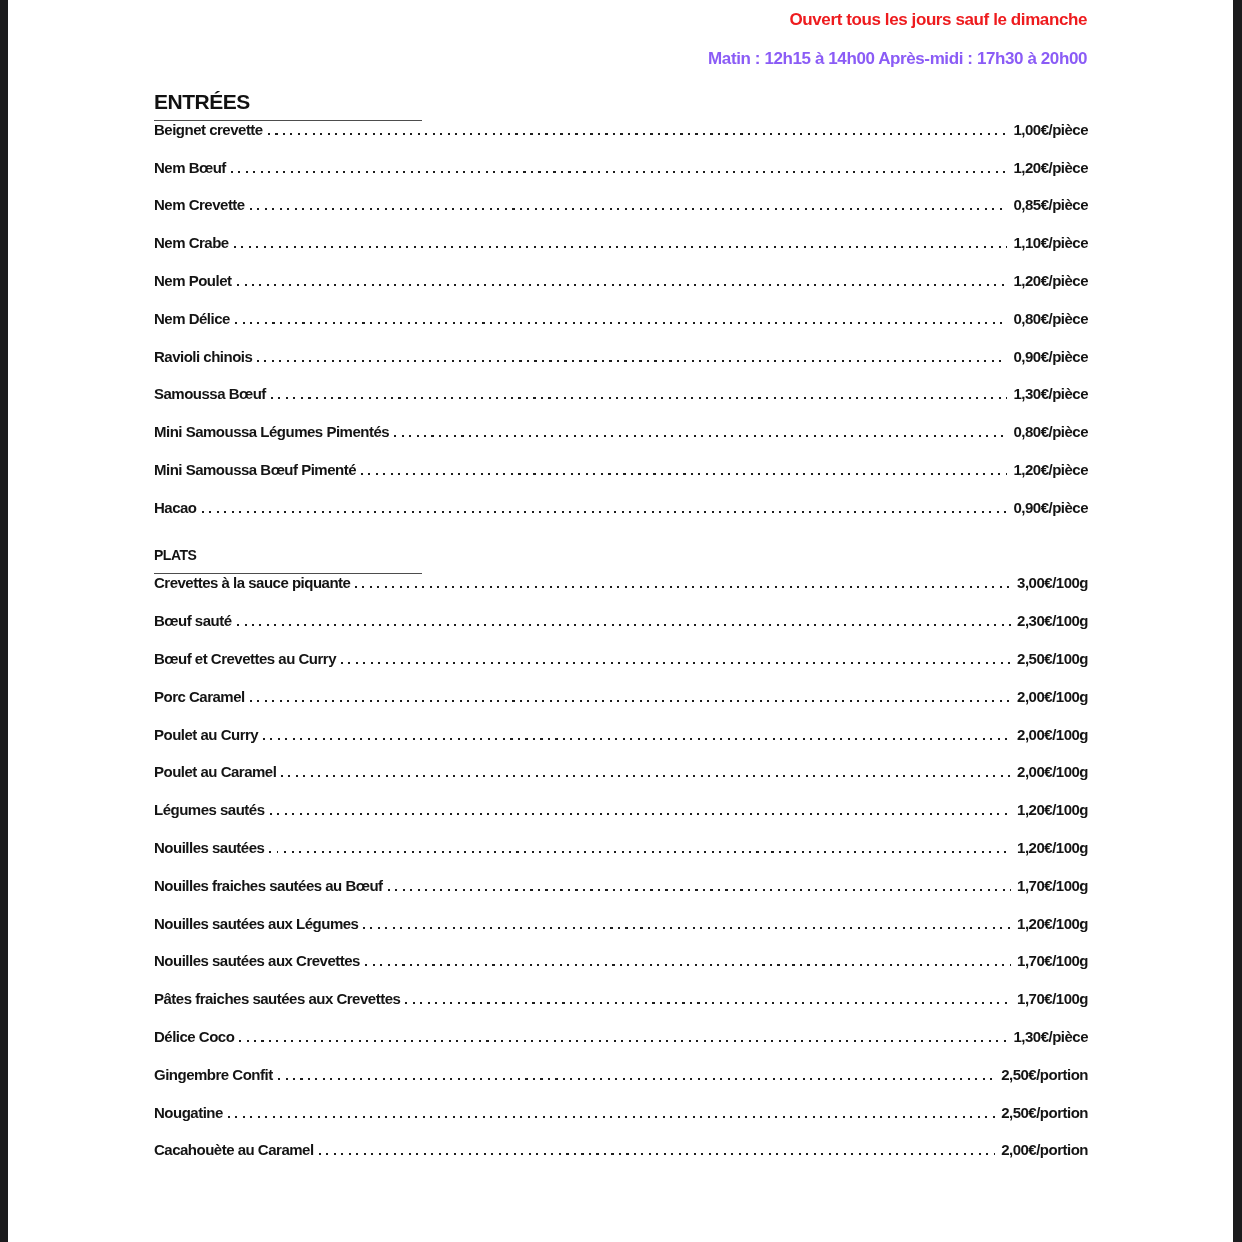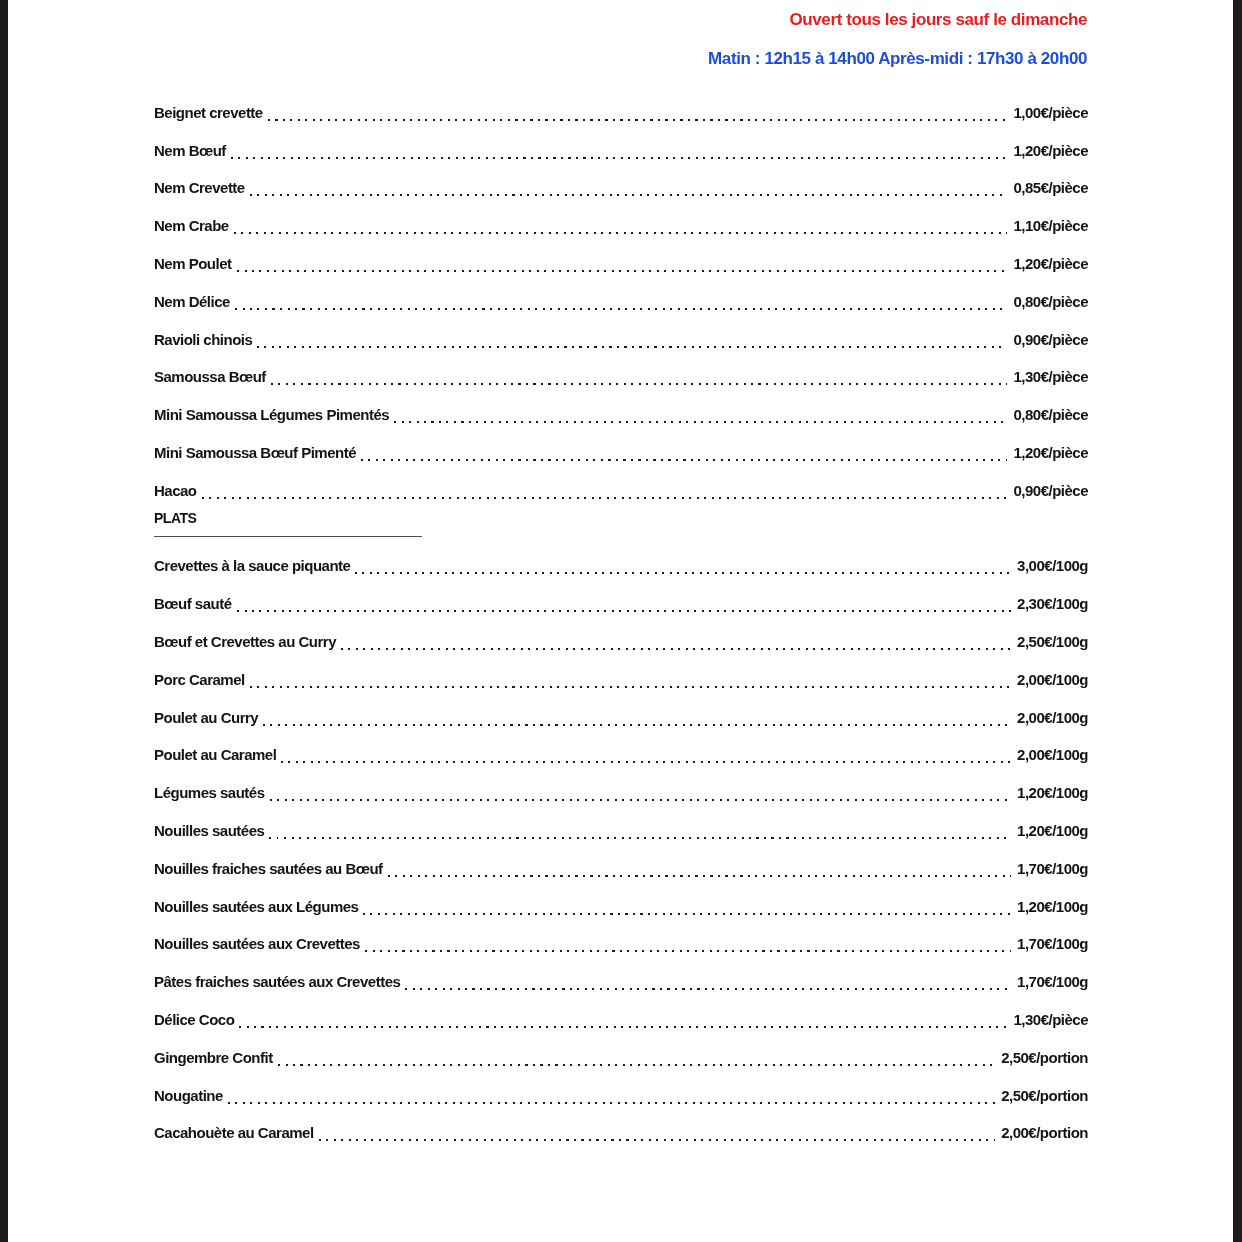--- a/index.html
+++ b/index.html
@@ -39,21 +39,21 @@
   .red-line-2 { top: 49px; }
 
   .menu {
     position: absolute;
     top: 83px;
     left: 0;
     right: 0;
   }
   .row {
     display: flex;
-    align-items: flex-end;
+    align-items: flex-start;
     height: 37.8px;
     color: #141414;
     font-size: 15px;
     font-weight: bold;
     letter-spacing: -0.5px;
   }
   .row .name  { white-space: nowrap; }
   .row .price { white-space: nowrap; }
   .dots {
     flex: 1 1 auto;
@@ -86,23 +86,27 @@
   }
 </style>
 </head>
 <body>
 
 <div class="page">
   <div class="content">
 
     <div class="red-line red-line-1" style="color: rgb(238, 27, 30);">Ouvert tous les jours sauf le dimanche</div>
 
-    <div class="red-line red-line-2" style="color: #1d4ed8;">Matin : 12h15 à 14h00 Après-midi : 17h30 à 20h00</div>
+    <div class="red-line red-line-2" style="color: #8b5cf6;">Matin : 12h15 à 14h00 Après-midi : 17h30 à 20h00</div>
 
     <div class="menu">
+        <div class="heading-row big">
+          <span class="heading-text">ENTRÉES</span>
+          <div class="underline"></div>
+        </div>
         <div class="row">
           <span class="name">Beignet crevette</span>
           <div class="dots"></div>
           <span class="price">1,00€/pièce</span>
         </div>
         <div class="row">
           <span class="name">Nem Bœuf</span>
           <div class="dots"></div>
           <span class="price">1,20€/pièce</span>
         </div>

